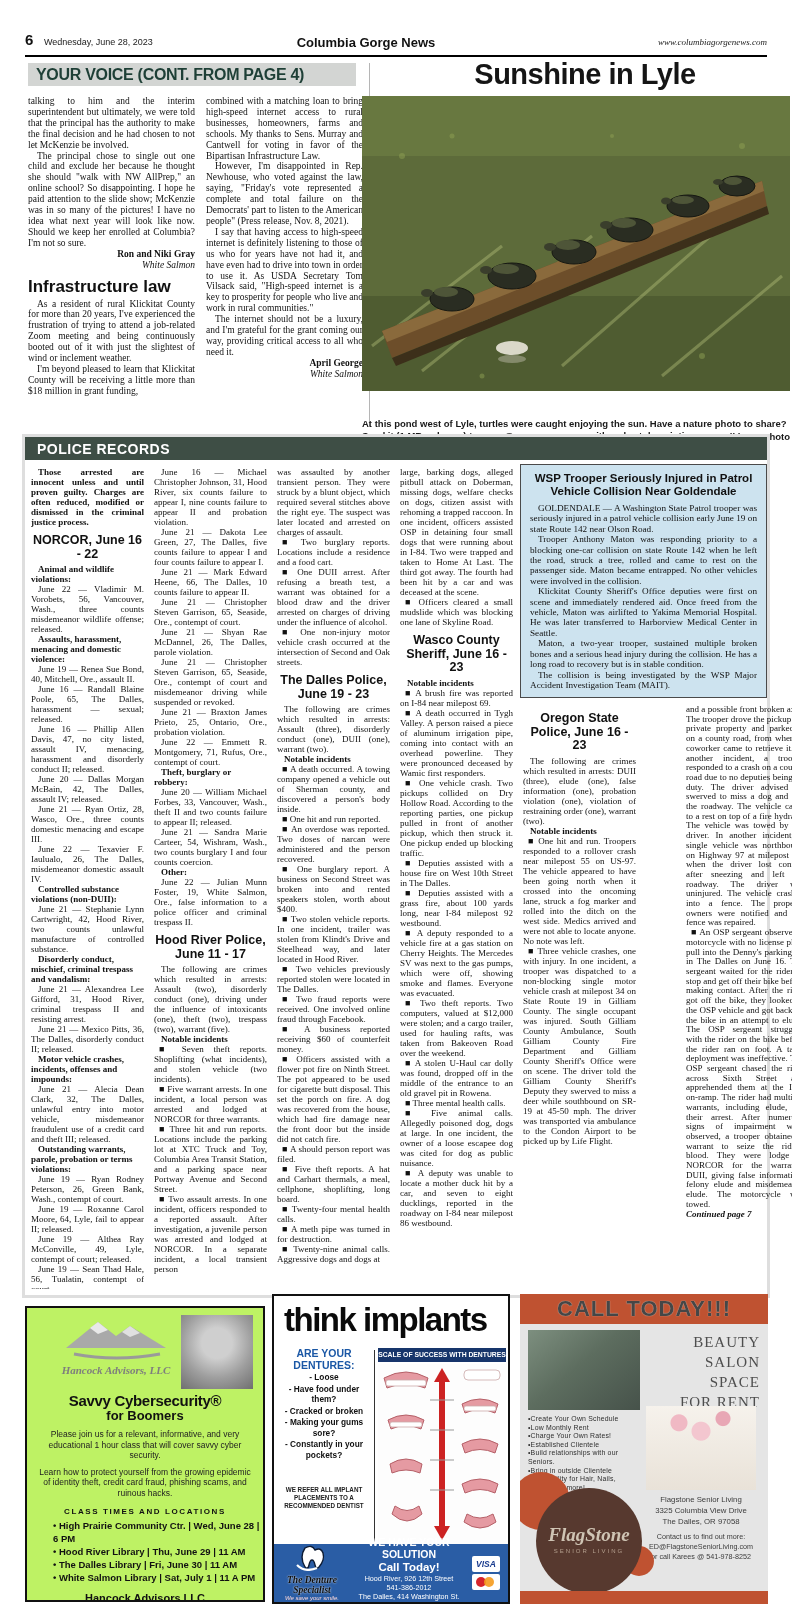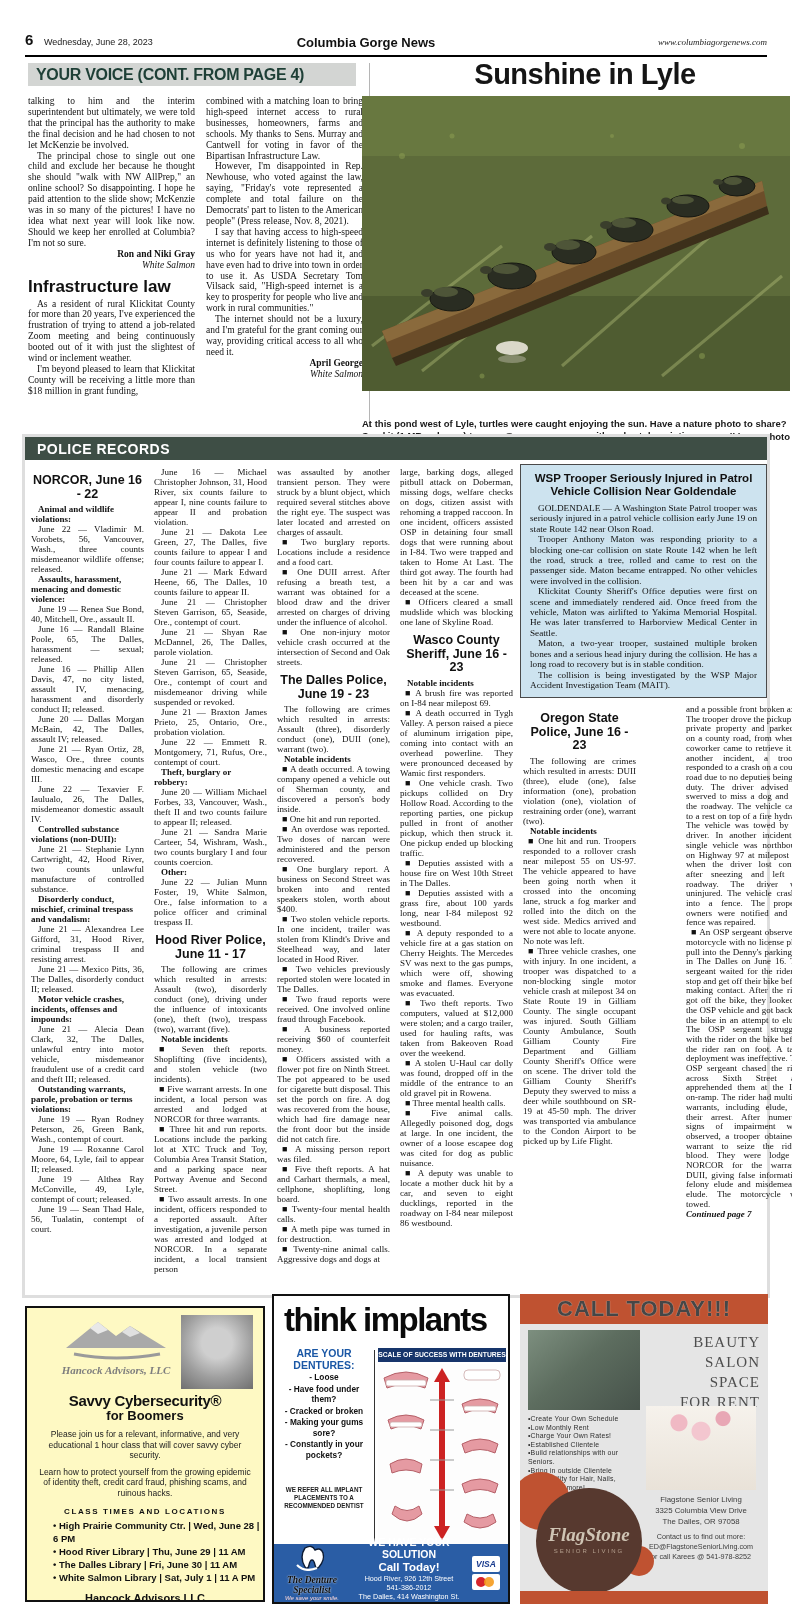--- a/index.html
+++ b/index.html
@@ -51,21 +51,21 @@
   #wspbox{position:absolute;left:495px;top:27px;width:247px;height:234px;background:#cde3ef;
           border:1px solid #4a4a4a;box-sizing:border-box;padding:7px 9px;overflow:hidden;}
   #wspbox .wsp-title{font:bold 11.5px/13px "Liberation Sans",sans-serif;text-align:center;margin:0 0 5px;}
   #wspbox p{margin:0;font:9.2px/10.4px "Liberation Serif",serif;text-align:justify;}
   #wspbox .ln-p{text-indent:8px;}
 
   
   .ad{position:absolute;box-sizing:border-box;overflow:hidden;}
 
   
-  #ad-hancock{border:2px solid #111;background:#fef9c3;text-align:center;
+  #ad-hancock{border:2px solid #111;background:#bef264;text-align:center;
               font-family:"Liberation Sans",sans-serif;}
   .hk-logo-txt{font:italic bold 11px "Liberation Serif",serif;color:#7e7e7e;}
   .hk-portrait{position:absolute;right:10px;top:7px;width:72px;height:74px;
      background:radial-gradient(circle at 50% 38%,#cfcfcf 0 26%,#9e9e9e 60%,#6f6f6f 100%);}
   .hk-t1{font:bold 15px "Liberation Sans",sans-serif;letter-spacing:-0.3px;}
   .hk-t2{font:bold 13px "Liberation Sans",sans-serif;margin-top:-1px;}
   .hk-p{font:8.5px/10.5px "Liberation Sans",sans-serif;color:#222;margin:6px 10px 0;}
   .hk-sched{font:bold 8px "Liberation Sans",sans-serif;letter-spacing:1.6px;margin-top:9px;}
   .hk-classes{margin:3px 0 0 26px;text-align:left;}
   .hk-classes div{font:bold 9.5px/13px "Liberation Sans",sans-serif;}
@@ -214,20 +214,21 @@
   <div class="abs caption" style="left:362px;top:418px;width:428px;height:24px;">
     <span>At this pond west of Lyle, turtles were caught enjoying the sun. Have a nature photo to share? Send it (1 MB or larger) to news@gorgenews.com with a short description.</span>
     <span class="credit">Gary Elkinton photo</span>
   </div>
 
   <div id="records">
     <div class="pr-bar">
       <span>POLICE RECORDS</span>
     </div>
     <div class="pcol" style="left:6px;top:30px;height:822px;">
+        <p class="ln ln-intro">Those arrested are innocent unless and until proven guilty. Charges are often reduced, modified or dismissed in the criminal justice process.</p>
         <p class="ln ln-h">NORCOR, June 16 - 22</p>
         <p class="ln ln-sub">Animal and wildlife violations:</p>
         <p class="ln ln-p">June 22 — Vladimir M. Vorobets, 56, Vancouver, Wash., three counts misdemeanor wildlife offense; released.</p>
         <p class="ln ln-sub">Assaults, harassment, menacing and domestic violence:</p>
         <p class="ln ln-p">June 19 — Renea Sue Bond, 40, Mitchell, Ore., assault II.</p>
         <p class="ln ln-p">June 16 — Randall Blaine Poole, 65, The Dalles, harassment — sexual; released.</p>
         <p class="ln ln-p">June 16 — Phillip Allen Davis, 47, no city listed, assault IV, menacing, harassment and disorderly conduct II; released.</p>
         <p class="ln ln-p">June 20 — Dallas Morgan McBain, 42, The Dalles, assault IV; released.</p>
         <p class="ln ln-p">June 21 — Ryan Ortiz, 28, Wasco, Ore., three counts domestic menacing and escape III.</p>
         <p class="ln ln-p">June 22 — Texavier F. Iaulualo, 26, The Dalles, misdemeanor domestic assault IV.</p>
@@ -254,21 +255,21 @@
         <p class="ln ln-p">June 21 — Braxton James Prieto, 25, Ontario, Ore., probation violation.</p>
         <p class="ln ln-p">June 22 — Emmett R. Montgomery, 71, Rufus, Ore., contempt of court.</p>
         <p class="ln ln-sub">Theft, burglary or robbery:</p>
         <p class="ln ln-p">June 20 — William Michael Forbes, 33, Vancouver, Wash., theft II and two counts failure to appear II; released.</p>
         <p class="ln ln-p">June 21 — Sandra Marie Carteer, 54, Wishram, Wash., two counts burglary I and four counts coercion.</p>
         <p class="ln ln-sub">Other:</p>
         <p class="ln ln-p">June 22 — Julian Munn Foster, 19, White Salmon, Ore., false information to a police officer and criminal trespass II.</p>
         <p class="ln ln-h">Hood River Police, June 11 - 17</p>
         <p class="ln ln-p">The following are crimes which resulted in arrests: Assault (two), disorderly conduct (one), driving under the influence of intoxicants (one), theft (two), trespass (two), warrant (five).</p>
         <p class="ln ln-sub">Notable incidents</p>
-        <p class="ln ln-b">■ Seven theft reports. Shoplifting (five incidents), and stolen vehicle (two incidents).</p>
+        <p class="ln ln-b">■ Seven theft reports. Shoplifting (what incidents), and stolen vehicle (two incidents).</p>
         <p class="ln ln-b">■ Five warrant arrests. In one incident, a local person was arrested and lodged at NORCOR for three warrants.</p>
         <p class="ln ln-b">■ Three hit and run reports. Locations include the parking lot at XTC Truck and Toy, Columbia Area Transit Station, and a parking space near Portway Avenue and Second Street.</p>
         <p class="ln ln-b">■ Two assault arrests. In one incident, officers responded to a reported assault. After investigation, a juvenile person was arrested and lodged at NORCOR. In a separate incident, a local transient person</p>
       </div>
     <div class="pcol" style="left:252px;top:30px;height:822px;">
         <p class="ln ln-p0">was assaulted by another transient person. They were struck by a blunt object, which required several stitches above the right eye. The suspect was later located and arrested on charges of assault.</p>
         <p class="ln ln-b">■ Two burglary reports. Locations include a residence and a food cart.</p>
         <p class="ln ln-b">■ One DUII arrest. After refusing a breath test, a warrant was obtained for a blood draw and the driver arrested on charges of driving under the influence of alcohol.</p>
         <p class="ln ln-b">■ One non-injury motor vehicle crash occurred at the intersection of Second and Oak streets.</p>
         <p class="ln ln-h">The Dalles Police, June 19 - 23</p>
@@ -276,21 +277,21 @@
         <p class="ln ln-sub">Notable incidents</p>
         <p class="ln ln-b">■ A death occurred. A towing company opened a vehicle out of Sherman county, and discovered a person's body inside.</p>
         <p class="ln ln-b">■ One hit and run reported.</p>
         <p class="ln ln-b">■ An overdose was reported. Two doses of narcan were administered and the person recovered.</p>
         <p class="ln ln-b">■ One burglary report. A business on Second Street was broken into and rented speakers stolen, worth about $400.</p>
         <p class="ln ln-b">■ Two stolen vehicle reports. In one incident, trailer was stolen from Klindt's Drive and Steelhead way, and later located in Hood River.</p>
         <p class="ln ln-b">■ Two vehicles previously reported stolen were located in The Dalles.</p>
         <p class="ln ln-b">■ Two fraud reports were received. One involved online fraud through Facebook.</p>
         <p class="ln ln-b">■ A business reported receiving $60 of counterfeit money.</p>
         <p class="ln ln-b">■ Officers assisted with a flower pot fire on Ninth Street. The pot appeared to be used for cigarette butt disposal. This set the porch on fire. A dog was recovered from the house, which had fire damage near the front door but the inside did not catch fire.</p>
-        <p class="ln ln-b">■ A missing person report was filed.</p>
+        <p class="ln ln-b">■ A should person report was filed.</p>
         <p class="ln ln-b">■ Five theft reports. A hat and Carhart thermals, a meal, cellphone, shoplifting, long board.</p>
         <p class="ln ln-b">■ Twenty-four mental health calls.</p>
         <p class="ln ln-b">■ A meth pipe was turned in for destruction.</p>
         <p class="ln ln-b">■ Twenty-nine animal calls. Aggressive dogs and dogs at</p>
       </div>
     <div class="pcol" style="left:375px;top:30px;height:822px;">
         <p class="ln ln-p0">large, barking dogs, alleged pitbull attack on Doberman, missing dogs, welfare checks on dogs, citizen assist with rehoming a trapped raccoon. In one incident, officers assisted OSP in detaining four small dogs that were running about in I-84. Two were trapped and taken to Home At Last. The third got away. The fourth had been hit by a car and was deceased at the scene.</p>
         <p class="ln ln-b">■ Officers cleared a small mudslide which was blocking one lane of Skyline Road.</p>
         <p class="ln ln-h">Wasco County Sheriff, June 16 - 23</p>
         <p class="ln ln-sub">Notable incidents</p>

